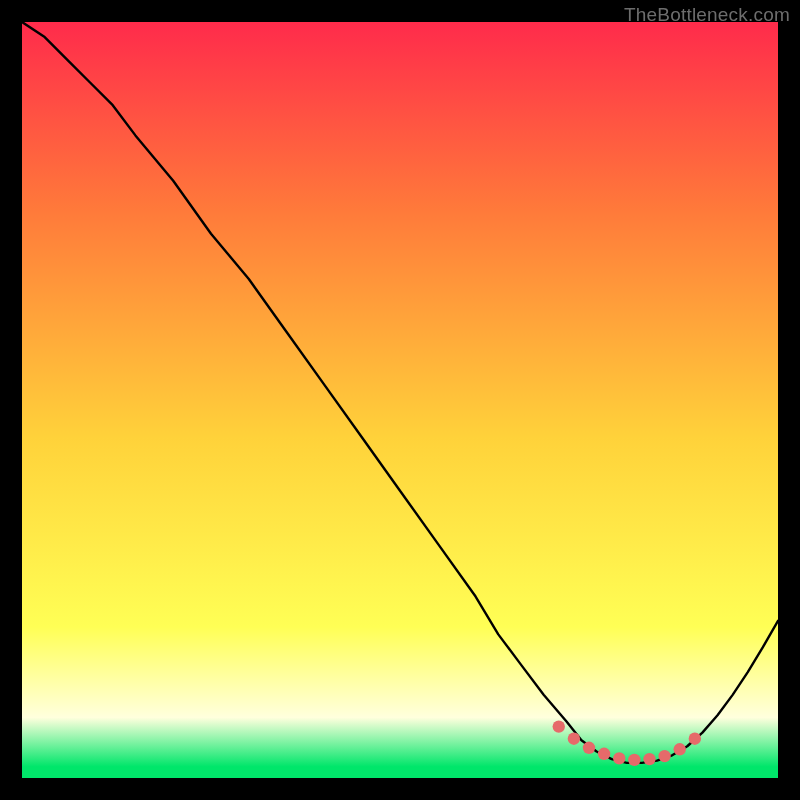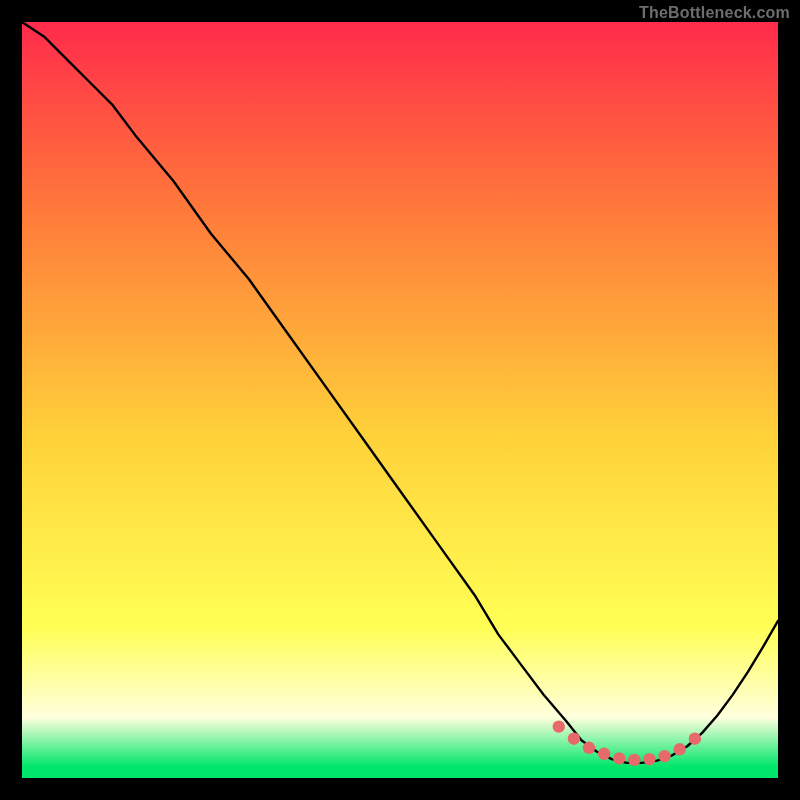--- a/index.html
+++ b/index.html
@@ -15,22 +15,22 @@
     position: relative;
     width: 800px;
     height: 800px;
     background: #000;
   }
   .watermark {
     position: absolute;
     top: 4px;
     right: 10px;
     color: #6d6d6d;
-    font-size: 16px;
-    font-weight: 700;
+    font-size: 19px;
+    font-weight: 400;
     letter-spacing: 0.2px;
     z-index: 30;
   }
   .plot-frame {
     position: absolute;
     left: 22px;
     top: 22px;
     width: 756px;
     height: 756px;
     background: #000;

